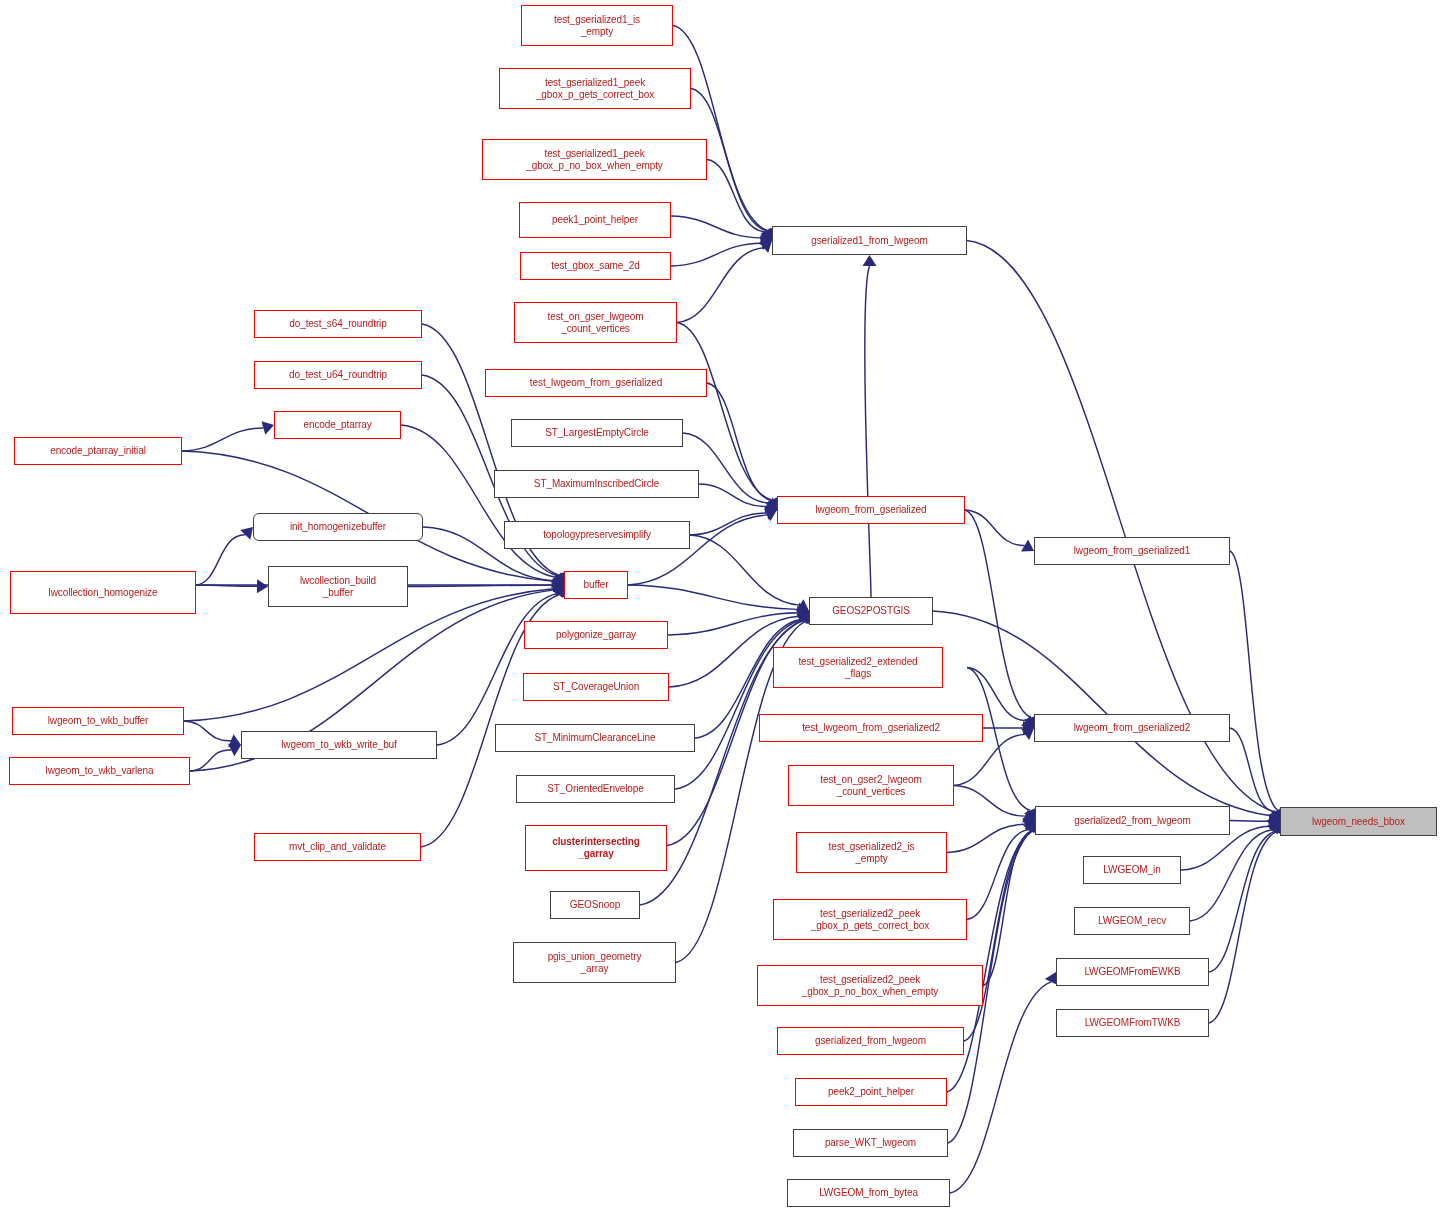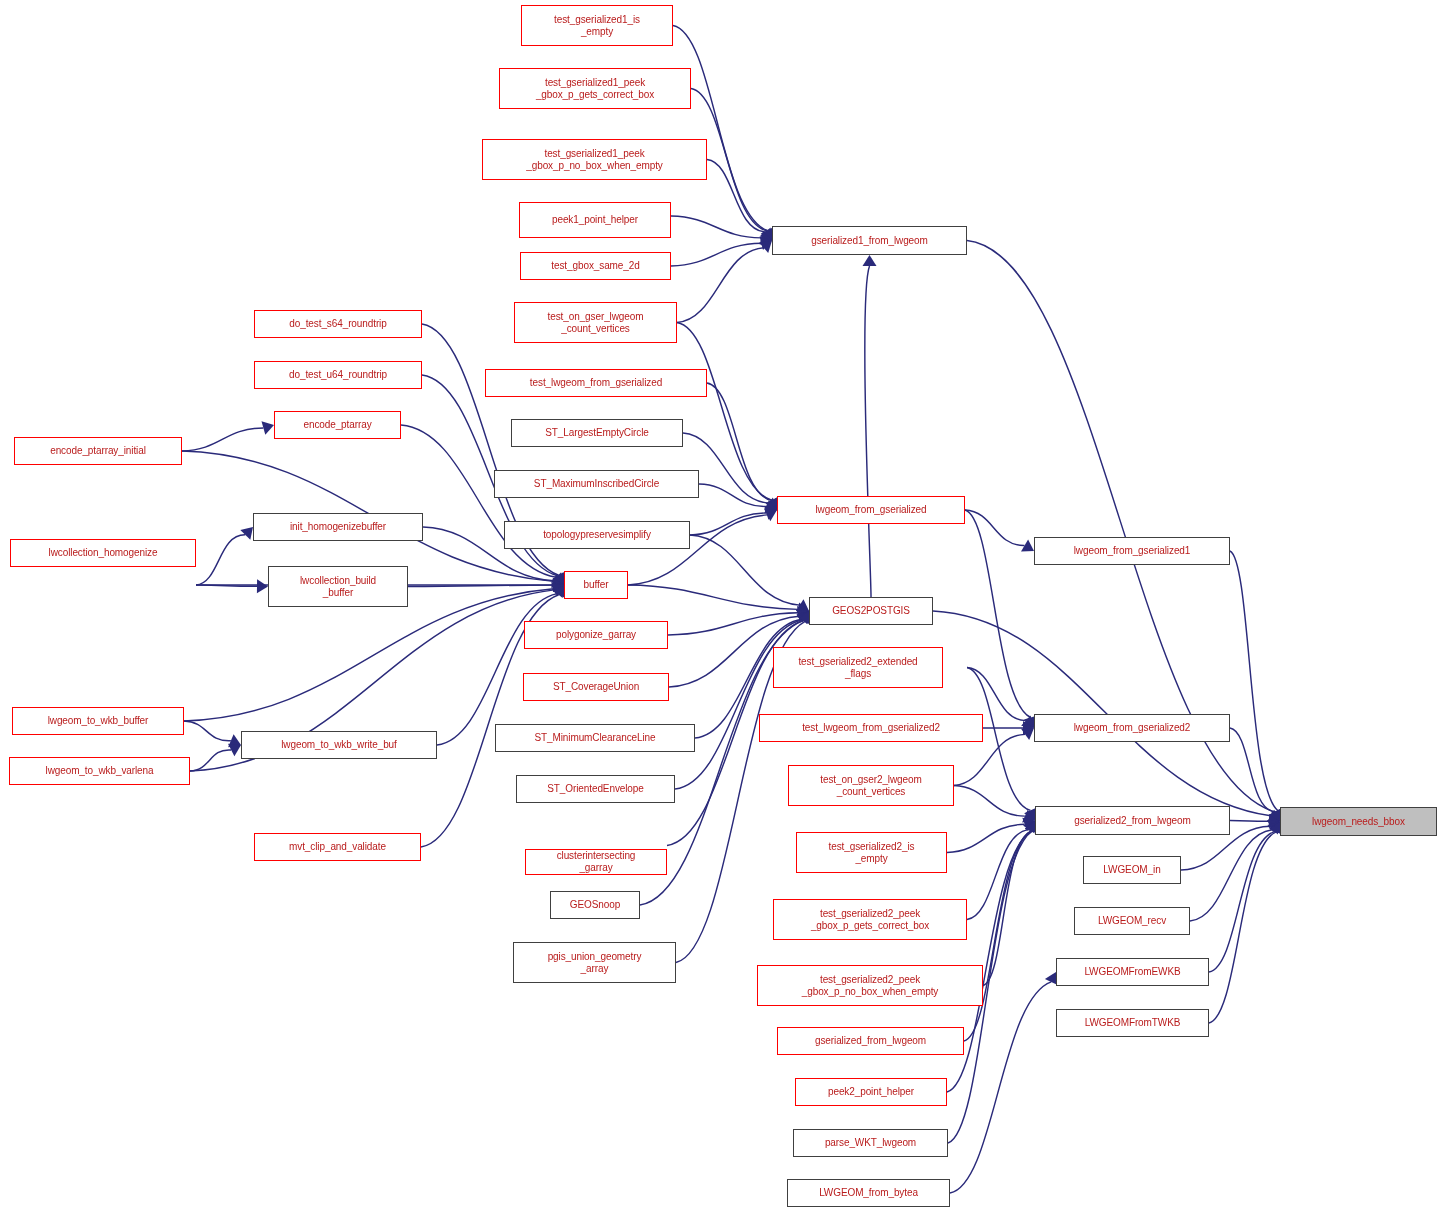--- a/index.html
+++ b/index.html
@@ -199,31 +199,31 @@
 _count_vertices</div>
       <div class="node red" style="left: 485px; top: 369px; width: 222px; height: 28px;">test_lwgeom_from_gserialized</div>
       <div class="node black" style="left: 511px; top: 419px; width: 172px; height: 28px;">ST_LargestEmptyCircle</div>
       <div class="node black" style="left: 494px; top: 470px; width: 205px; height: 28px;">ST_MaximumInscribedCircle</div>
       <div class="node black" style="left: 504px; top: 521px; width: 186px; height: 28px;">topologypreservesimplify</div>
       <div class="node red" style="left: 564px; top: 571px; width: 64px; height: 28px;">buffer</div>
       <div class="node red" style="left: 524px; top: 621px; width: 144px; height: 28px;">polygonize_garray</div>
       <div class="node red" style="left: 523px; top: 673px; width: 146px; height: 28px;">ST_CoverageUnion</div>
       <div class="node black" style="left: 495px; top: 724px; width: 200px; height: 28px;">ST_MinimumClearanceLine</div>
       <div class="node black" style="left: 516px; top: 775px; width: 159px; height: 28px;">ST_OrientedEnvelope</div>
-      <div class="node red" style="left: 525px; top: 849px; width: 142px; height: 26px;">clusterintersecting
+      <div class="node red" style="left: 525px; top: 825px; width: 142px; height: 46px; font-weight: bold;">clusterintersecting
 _garray</div>
       <div class="node black" style="left: 550px; top: 891px; width: 90px; height: 28px;">GEOSnoop</div>
       <div class="node black" style="left: 513px; top: 942px; width: 163px; height: 41px;">pgis_union_geometry
 _array</div>
       <div class="node red" style="left: 254px; top: 310px; width: 168px; height: 28px;">do_test_s64_roundtrip</div>
       <div class="node red" style="left: 254px; top: 361px; width: 168px; height: 28px;">do_test_u64_roundtrip</div>
       <div class="node red" style="left: 274px; top: 411px; width: 127px; height: 28px;">encode_ptarray</div>
       <div class="node red" style="left: 14px; top: 437px; width: 168px; height: 28px;">encode_ptarray_initial</div>
-      <div class="node black" style="left: 253px; top: 513px; width: 170px; height: 28px;">init_homogenizebuffer</div>
-      <div class="node red" style="left: 10px; top: 539px; width: 186px; height: 28px; text-align: center;">lwcollection_homogenize</div>
+      <div class="node black" style="left: 253px; top: 513px; width: 170px; height: 28px; border-radius: 6px;">init_homogenizebuffer</div>
+      <div class="node red" style="left: 10px; top: 571px; width: 186px; height: 43px; text-align: center;">lwcollection_homogenize</div>
       <div class="node black" style="left: 268px; top: 566px; width: 140px; height: 41px;">lwcollection_build
 _buffer</div>
       <div class="node red" style="left: 12px; top: 707px; width: 172px; height: 28px;">lwgeom_to_wkb_buffer</div>
       <div class="node black" style="left: 241px; top: 731px; width: 196px; height: 28px;">lwgeom_to_wkb_write_buf</div>
       <div class="node red" style="left: 9px; top: 757px; width: 181px; height: 28px;">lwgeom_to_wkb_varlena</div>
       <div class="node red" style="left: 254px; top: 833px; width: 167px; height: 28px;">mvt_clip_and_validate</div>
       <div class="node black" style="left: 772px; top: 226px; width: 195px; height: 29px;">gserialized1_from_lwgeom</div>
       <div class="node red" style="left: 777px; top: 496px; width: 188px; height: 28px;">lwgeom_from_gserialized</div>
       <div class="node black" style="left: 809px; top: 597px; width: 124px; height: 28px;">GEOS2POSTGIS</div>
       <div class="node black" style="left: 1034px; top: 537px; width: 196px; height: 28px;">lwgeom_from_gserialized1</div>

